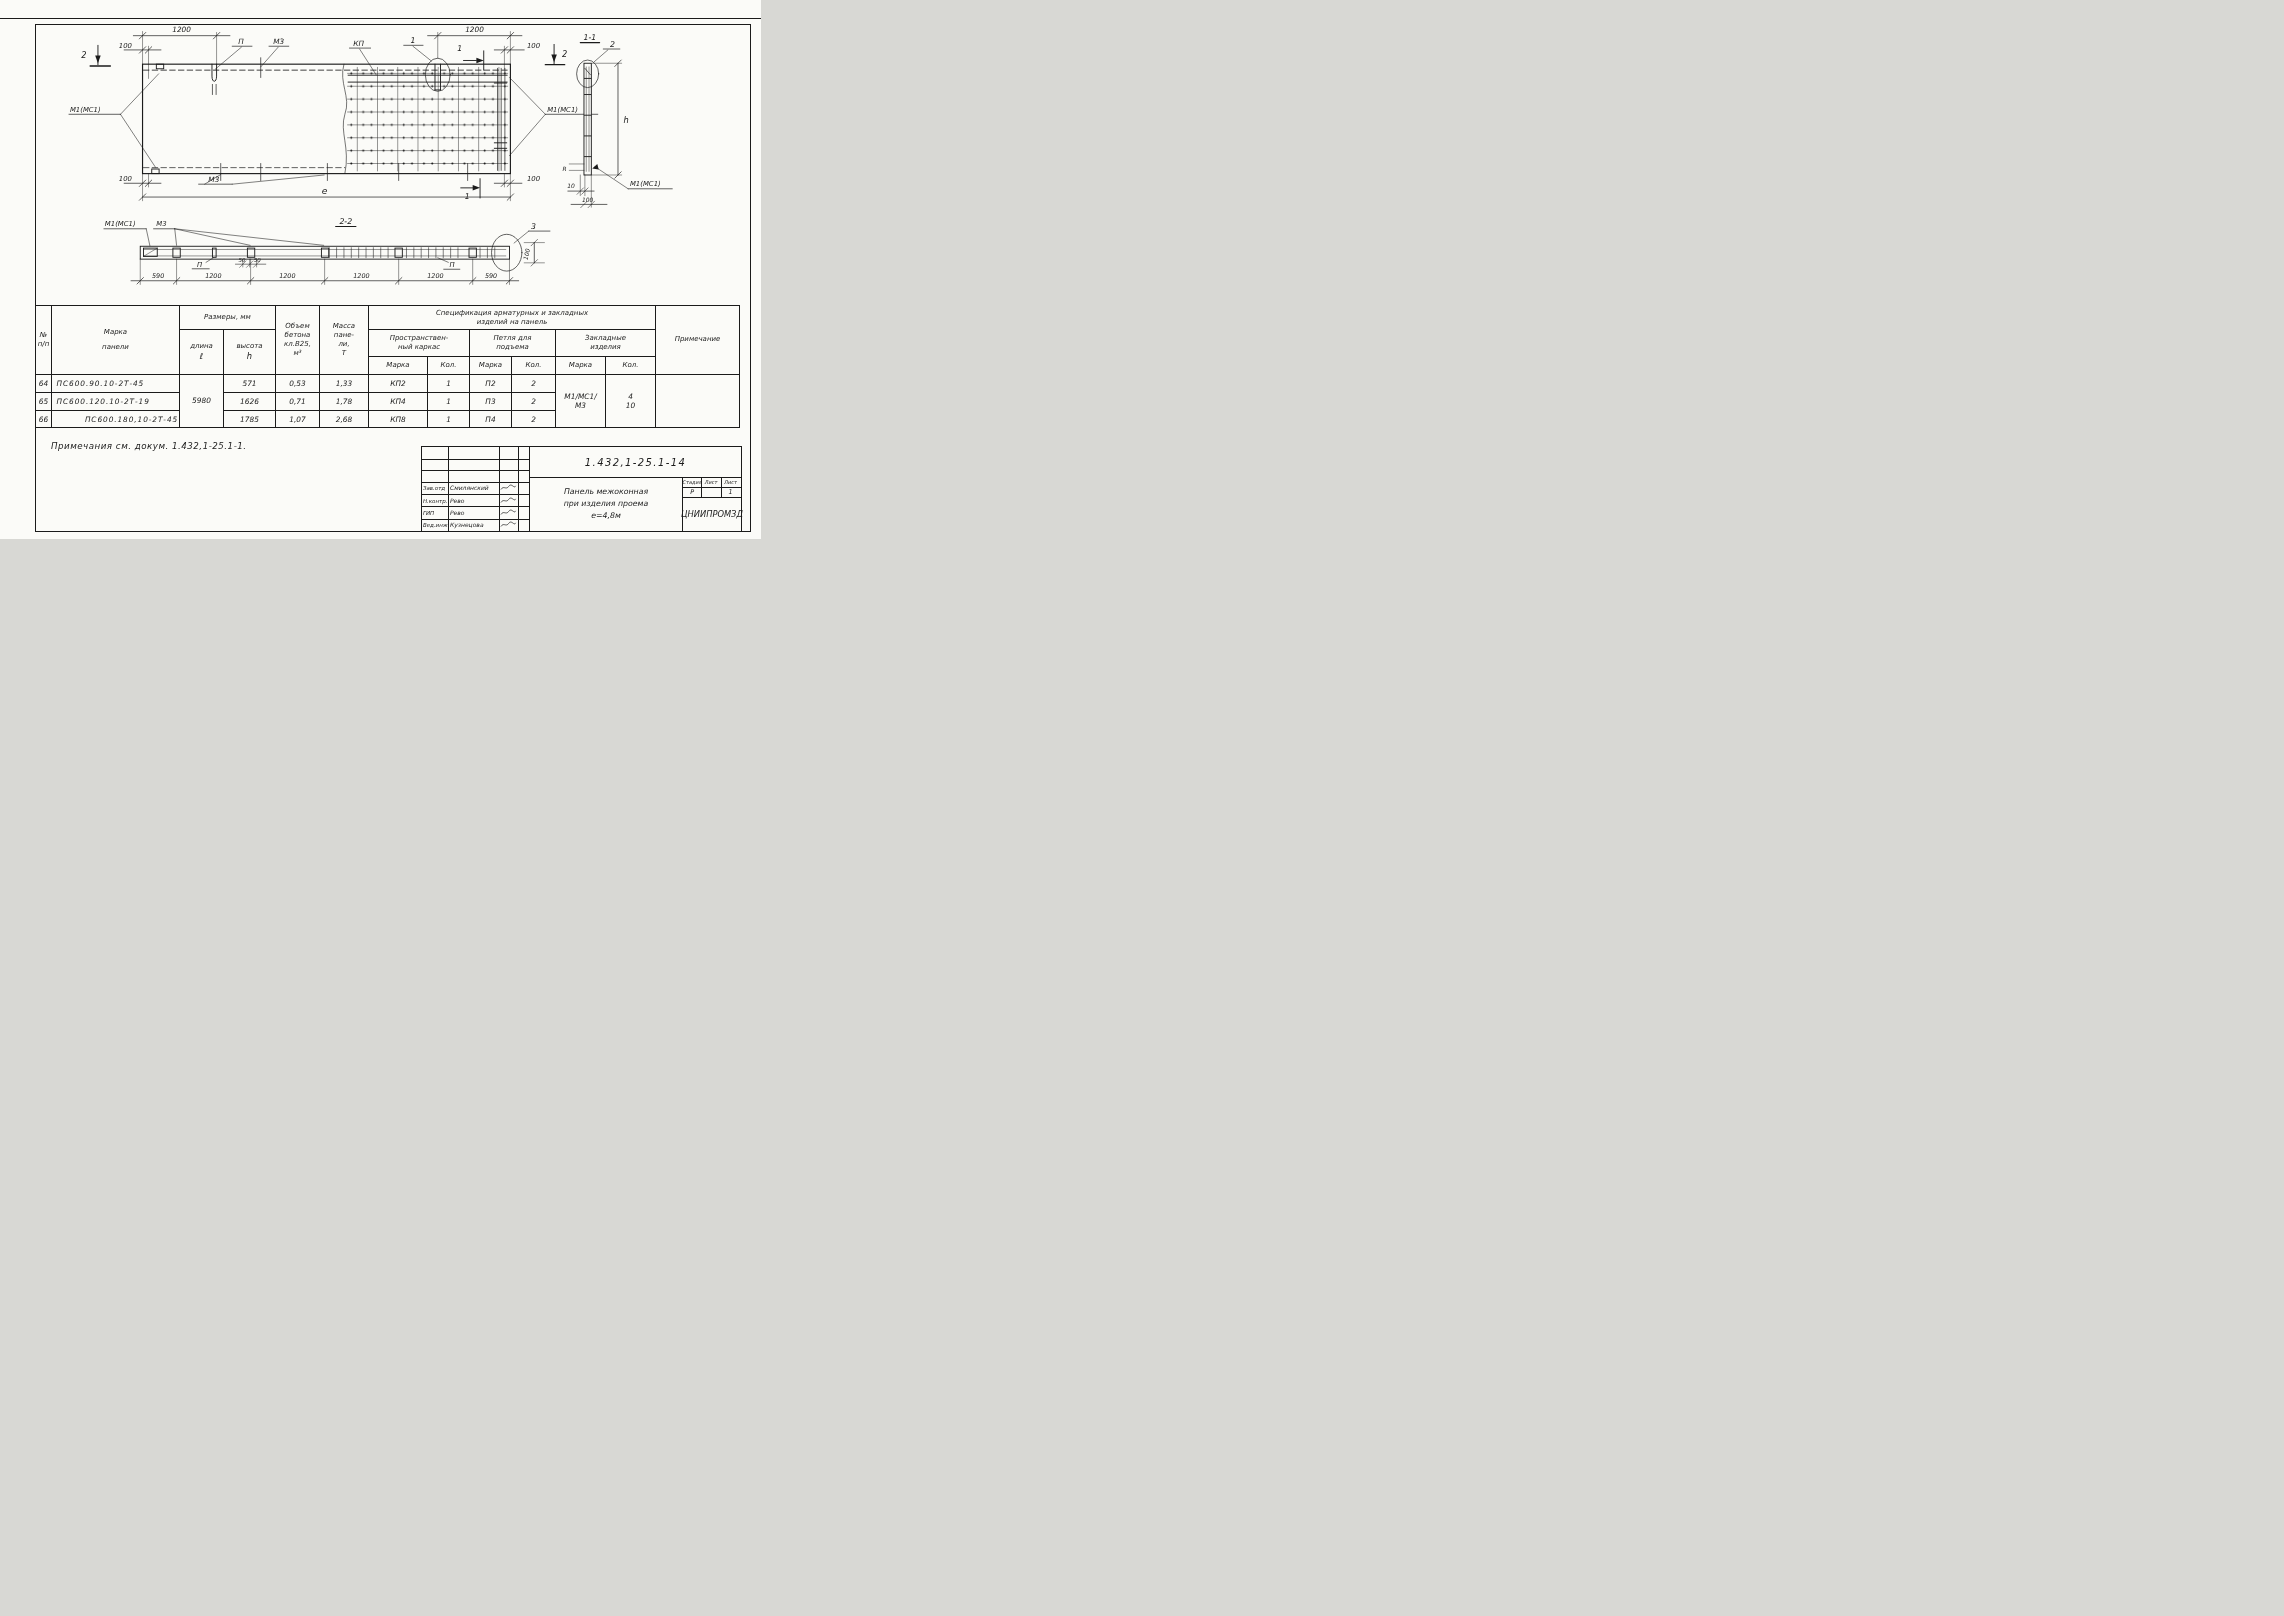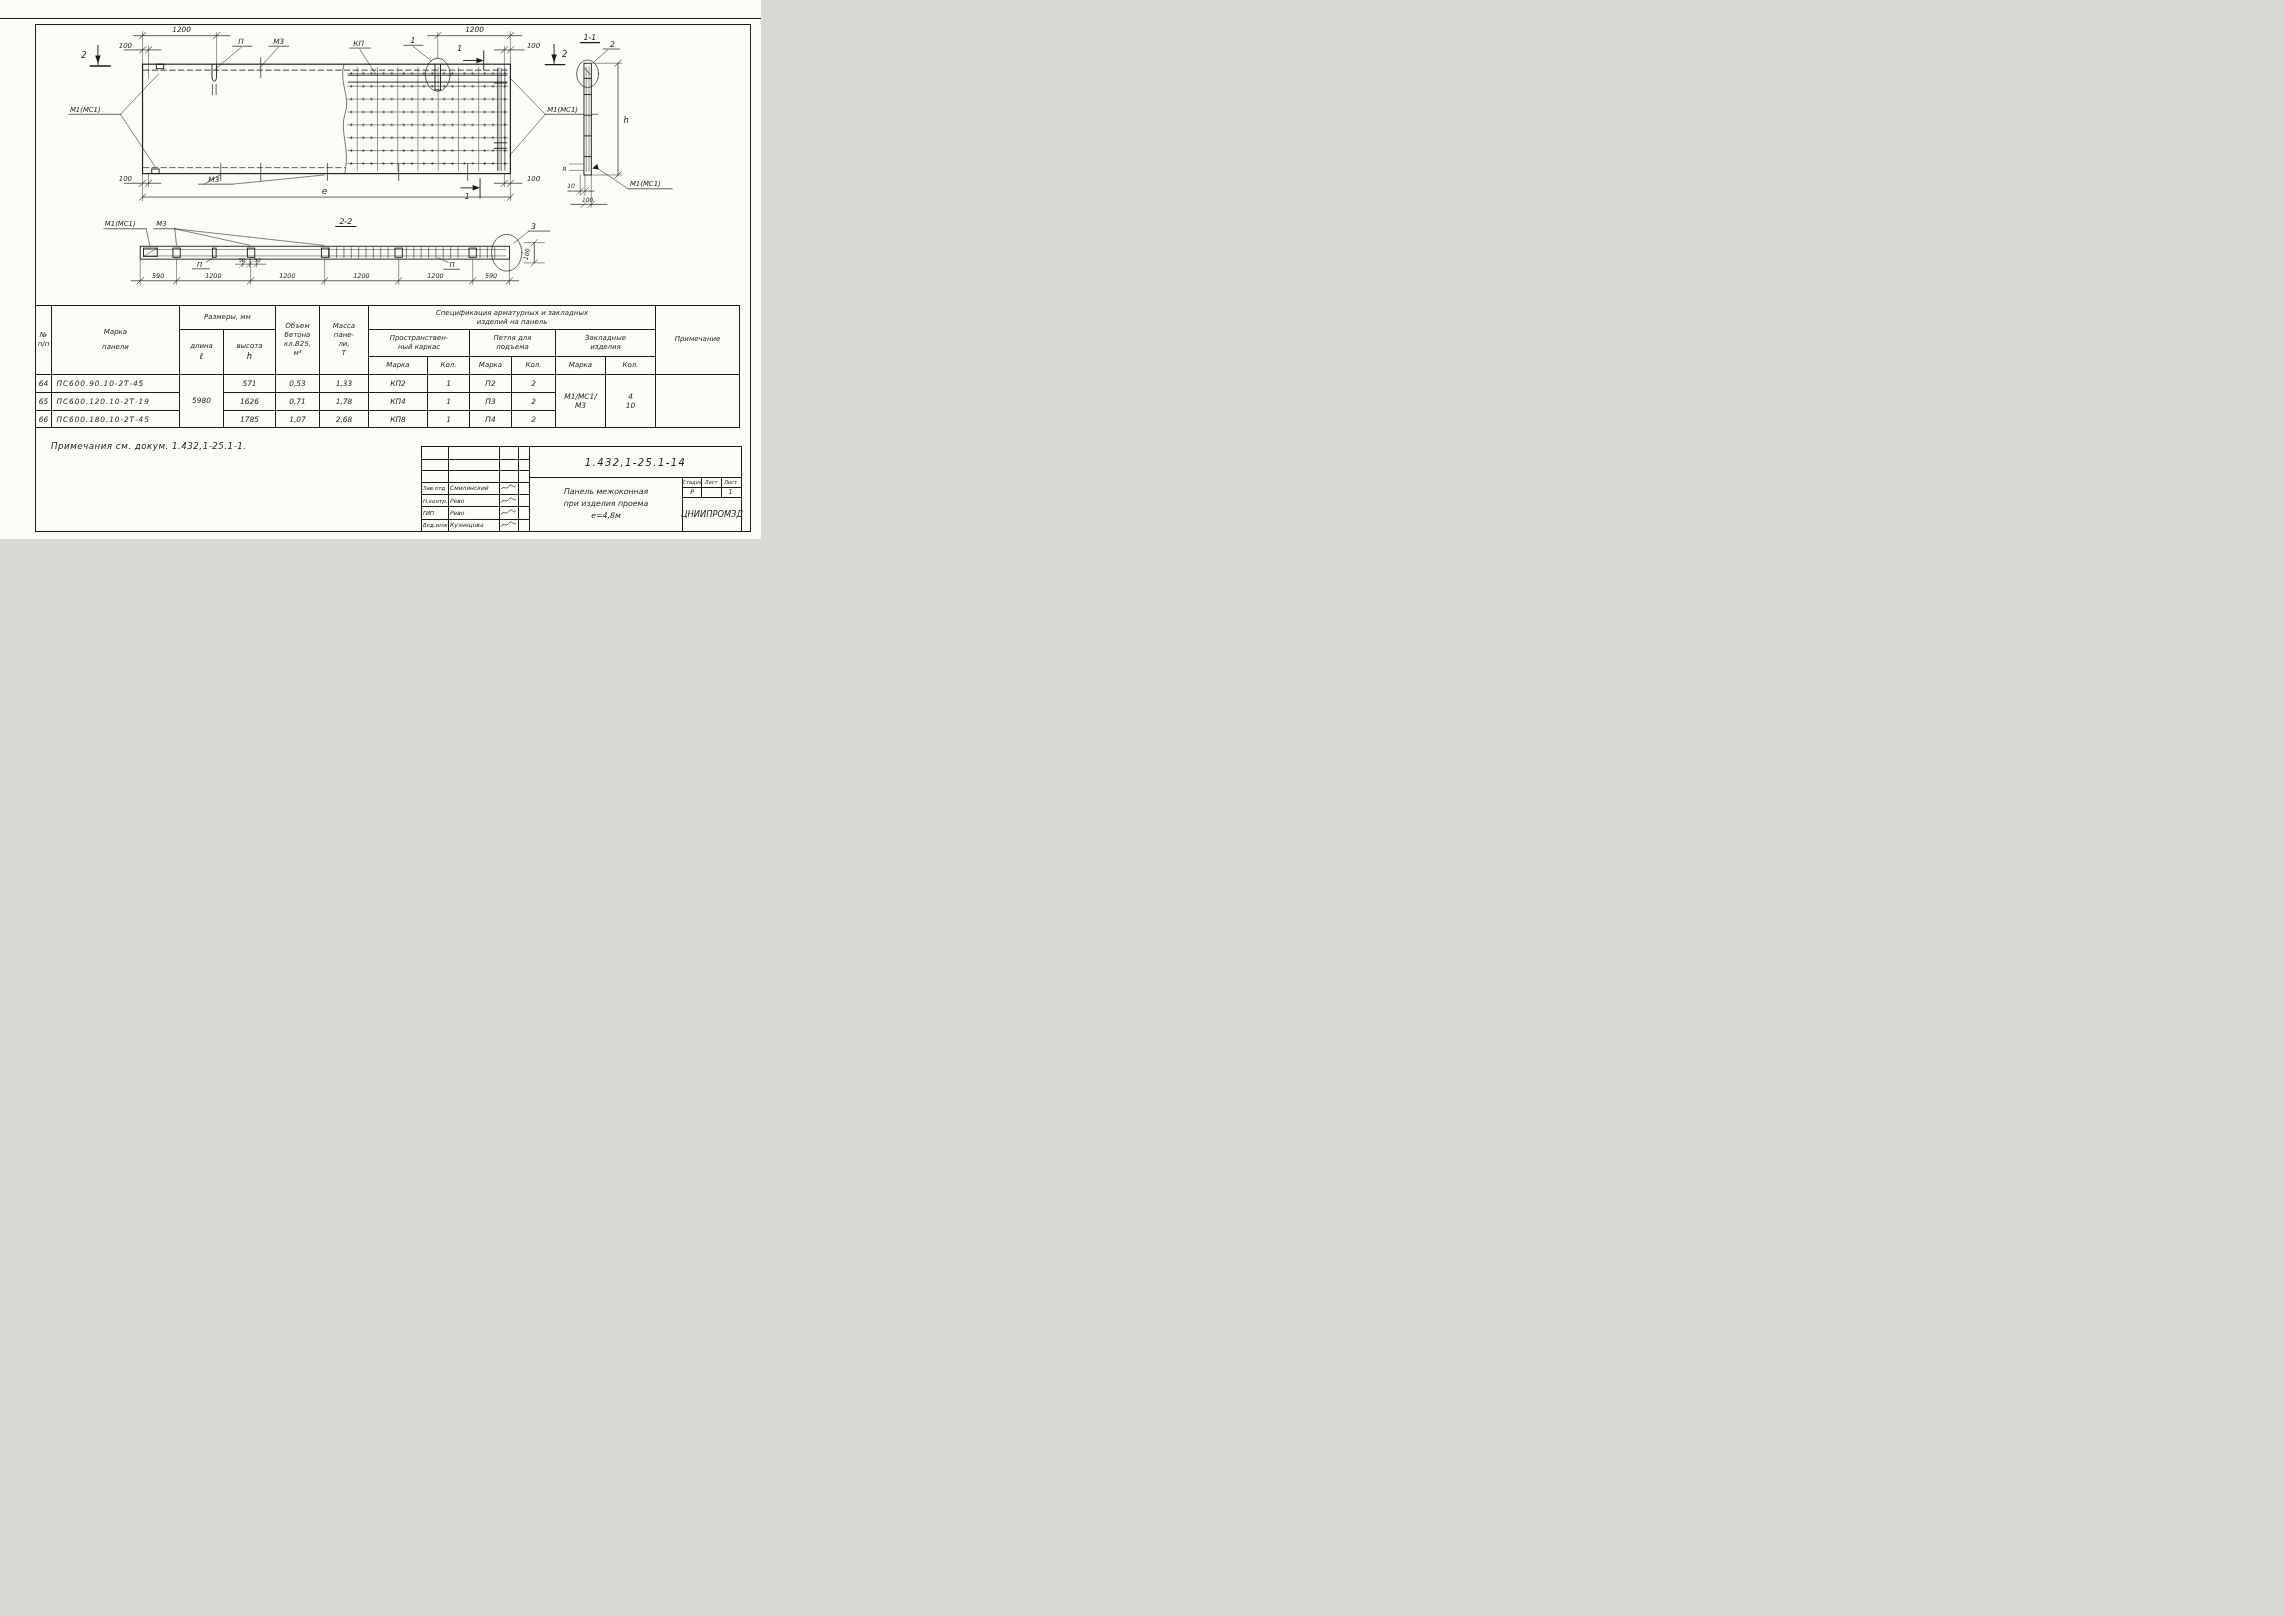--- a/index.html
+++ b/index.html
@@ -359,21 +359,21 @@
         <td>1626</td>
         <td>0,71</td>
         <td>1,78</td>
         <td>КП4</td>
         <td>1</td>
         <td>П3</td>
         <td>2</td>
       </tr>
       <tr style="height:17.5px">
         <td>66</td>
-        <td style="text-align:left;padding-left:4.6px;letter-spacing:0.9px">ПС600.180,10-2Т-45</td>
+        <td style="text-align:right;padding-left:4.6px;letter-spacing:0.9px">ПС600.180,10-2Т-45</td>
         <td>1785</td>
         <td>1,07</td>
         <td>2,68</td>
         <td>КП8</td>
         <td>1</td>
         <td>П4</td>
         <td>2</td>
       </tr>
     </tbody>
       </table>

